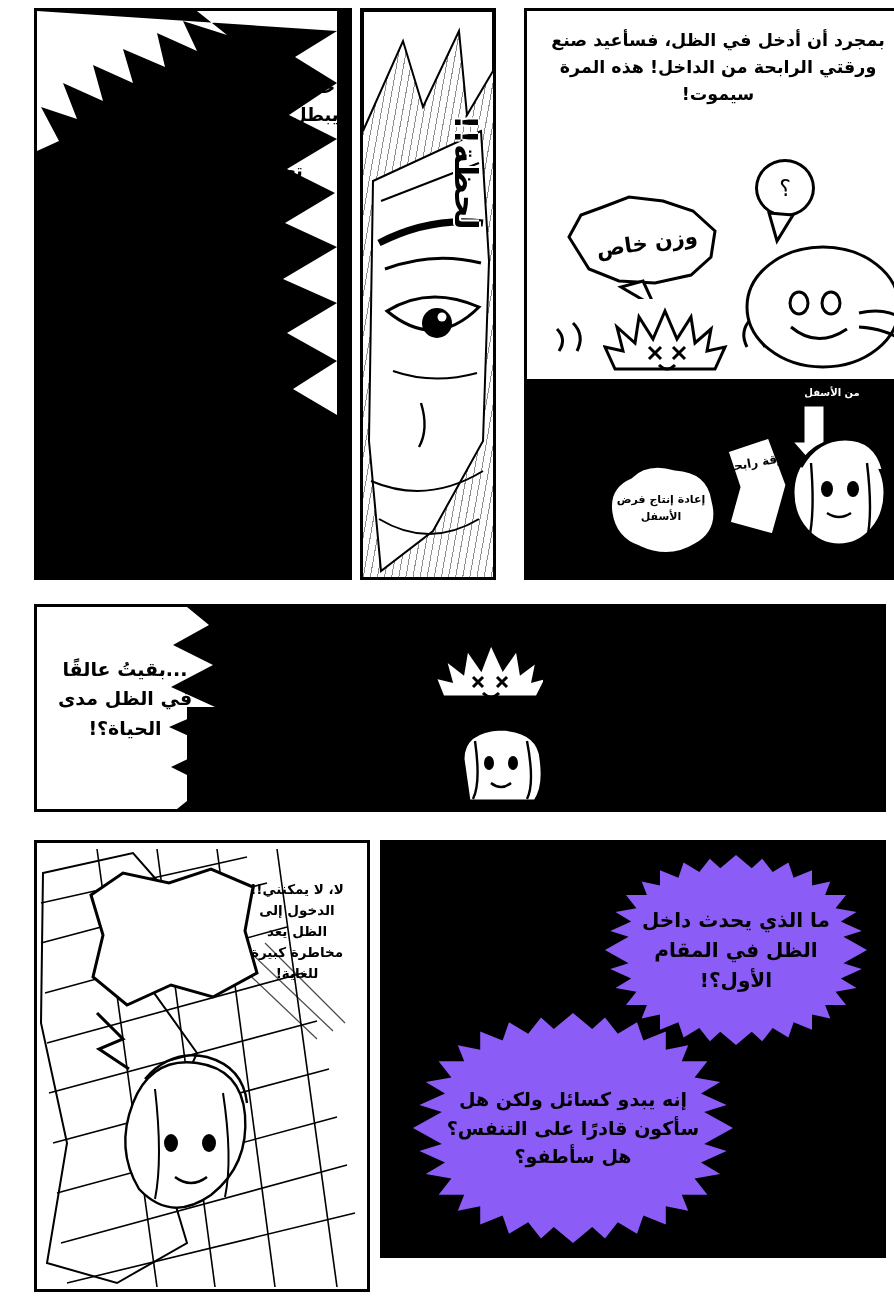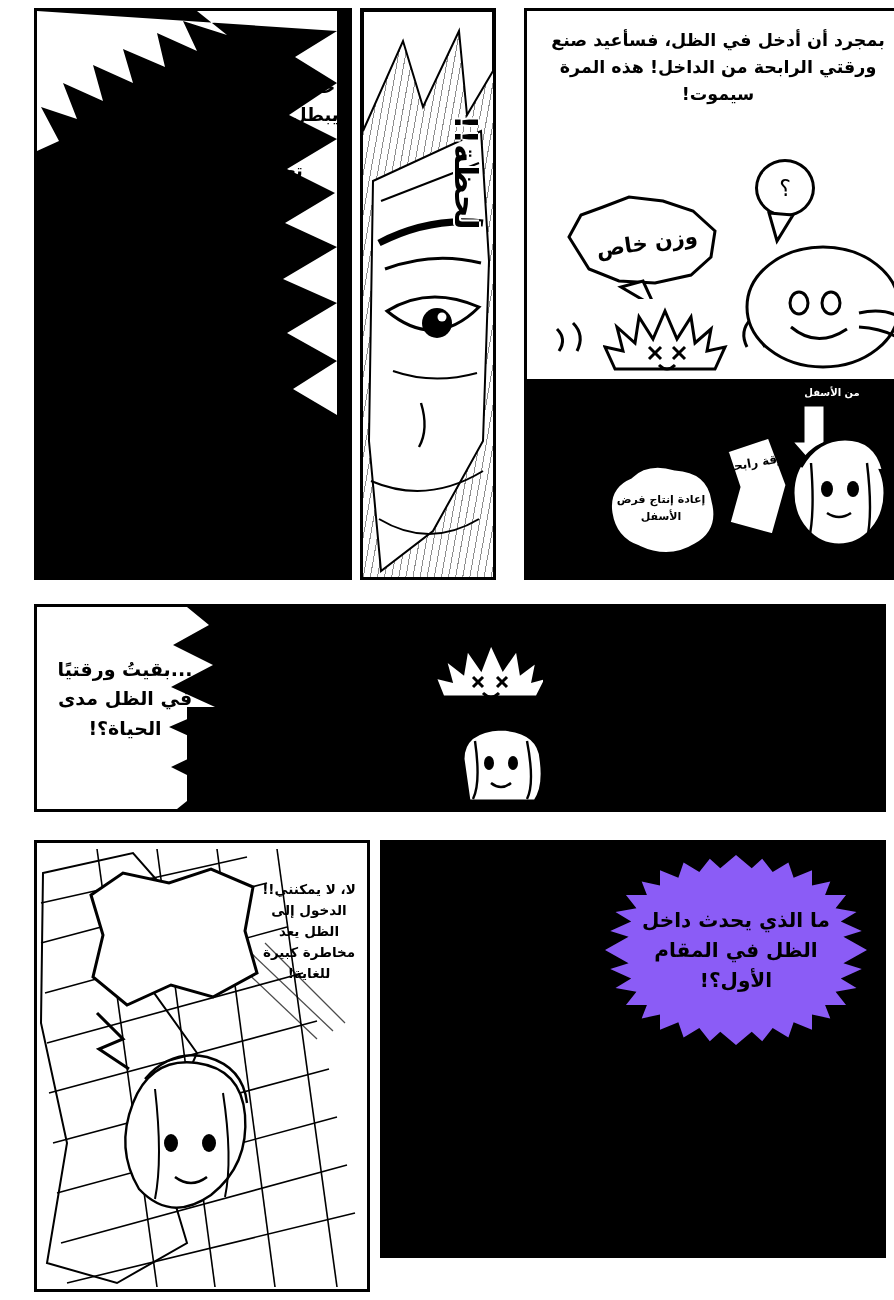--- a/index.html
+++ b/index.html
@@ -180,26 +180,29 @@
       <ellipse cx="52" cy="8" rx="24" ry="7" fill="none" stroke="#000" stroke-width="3"></ellipse>
       <path d="M14,48 q0,-28 38,-30 q38,2 40,30 q4,28 -6,42 L20,90 Z" fill="#fff" stroke="#000" stroke-width="3"></path>
       <path d="M26,30 q6,42 -2,58" fill="none" stroke="#000" stroke-width="2.4"></path>
       <path d="M78,30 q8,42 0,58" fill="none" stroke="#000" stroke-width="2.4"></path>
       <ellipse cx="40" cy="52" rx="5" ry="7" fill="#000"></ellipse>
       <ellipse cx="64" cy="52" rx="5" ry="7" fill="#000"></ellipse>
       <path d="M42,72 q10,8 20,0" fill="none" stroke="#000" stroke-width="2.6"></path>
     </svg>
 
     <div class="txt" style="right:14px;top:52px;width:190px;font-size:27px;font-weight:800;">ماذا لو بعد موته،</div>
-    <div class="txt" style="left:16px;top:48px;width:144px;font-size:19px;">...بقيتُ ورقتيًا في الظل مدى الحياة؟!</div>
+    <div class="txt" style="left:16px;top:48px;width:144px;font-size:19px;">...بقيتُ عالقًا في الظل مدى الحياة؟!</div>
   </div>
 
   <div class="panel black" style="left:380px;top:840px;width:506px;height:418px;">
     <div class="spike" style="left:222px;top:12px;width:262px;height:190px;">
       <div class="inner" style="font-size:20px;">ما الذي يحدث داخل الظل في المقام الأول؟!</div>
+    </div>
+    <div class="spike" style="left:30px;top:170px;width:320px;height:230px;">
+      <div class="inner" style="font-size:19px;">إنه يبدو كسائل ولكن هل سأكون قادرًا على التنفس؟ هل سأطفو؟</div>
     </div>
   </div>
 
   <div class="panel" style="left:34px;top:840px;width:336px;height:452px;">
     <svg style="position:absolute;left:0;top:0;width:330px;height:446px;">
       <rect x="0" y="0" width="330" height="446" fill="#fff"></rect>
       <path d="M6,30 L96,10 L140,60 L110,140 L160,210 L120,300 L150,400 L80,440 L10,420 L30,300 L4,180 Z" fill="#fff" stroke="#000" stroke-width="2"></path>
       <g stroke="#000" stroke-width="1.6" fill="none">
         <path d="M4,60 L210,14"></path>
           <path d="M4,100 L230,40"></path>
@@ -226,16 +229,16 @@
       <g class="h" stroke="#000" stroke-width="1.3" fill="none" opacity=".7">
         <path d="M200,120 L280,196"></path>
           <path d="M214,110 L296,188"></path>
           <path d="M228,100 L308,180"></path>
       </g>
     </svg>
 
     <svg style="position:absolute;left:46px;top:22px;width:182px;height:156px;">
       <path d="M8,30 L40,8 L86,18 L128,4 L170,22 L162,66 L174,108 L130,132 L88,120 L44,140 L10,112 L20,70 Z" fill="#fff" stroke="#000" stroke-width="3"></path>
     </svg>
-    <div class="txt" style="left:216px;top:36px;width:112px;font-size:13.5px;">لا، لا يمكنني!! الدخول إلى الظل يعد مخاطرة كبيرة للغاية!</div>
+    <div class="txt" style="left:204px;top:36px;width:112px;font-size:13.5px;">لا، لا يمكنني!! الدخول إلى الظل يعد مخاطرة كبيرة للغاية!</div>
   </div>
 
 </div>
 
 </body></html>

